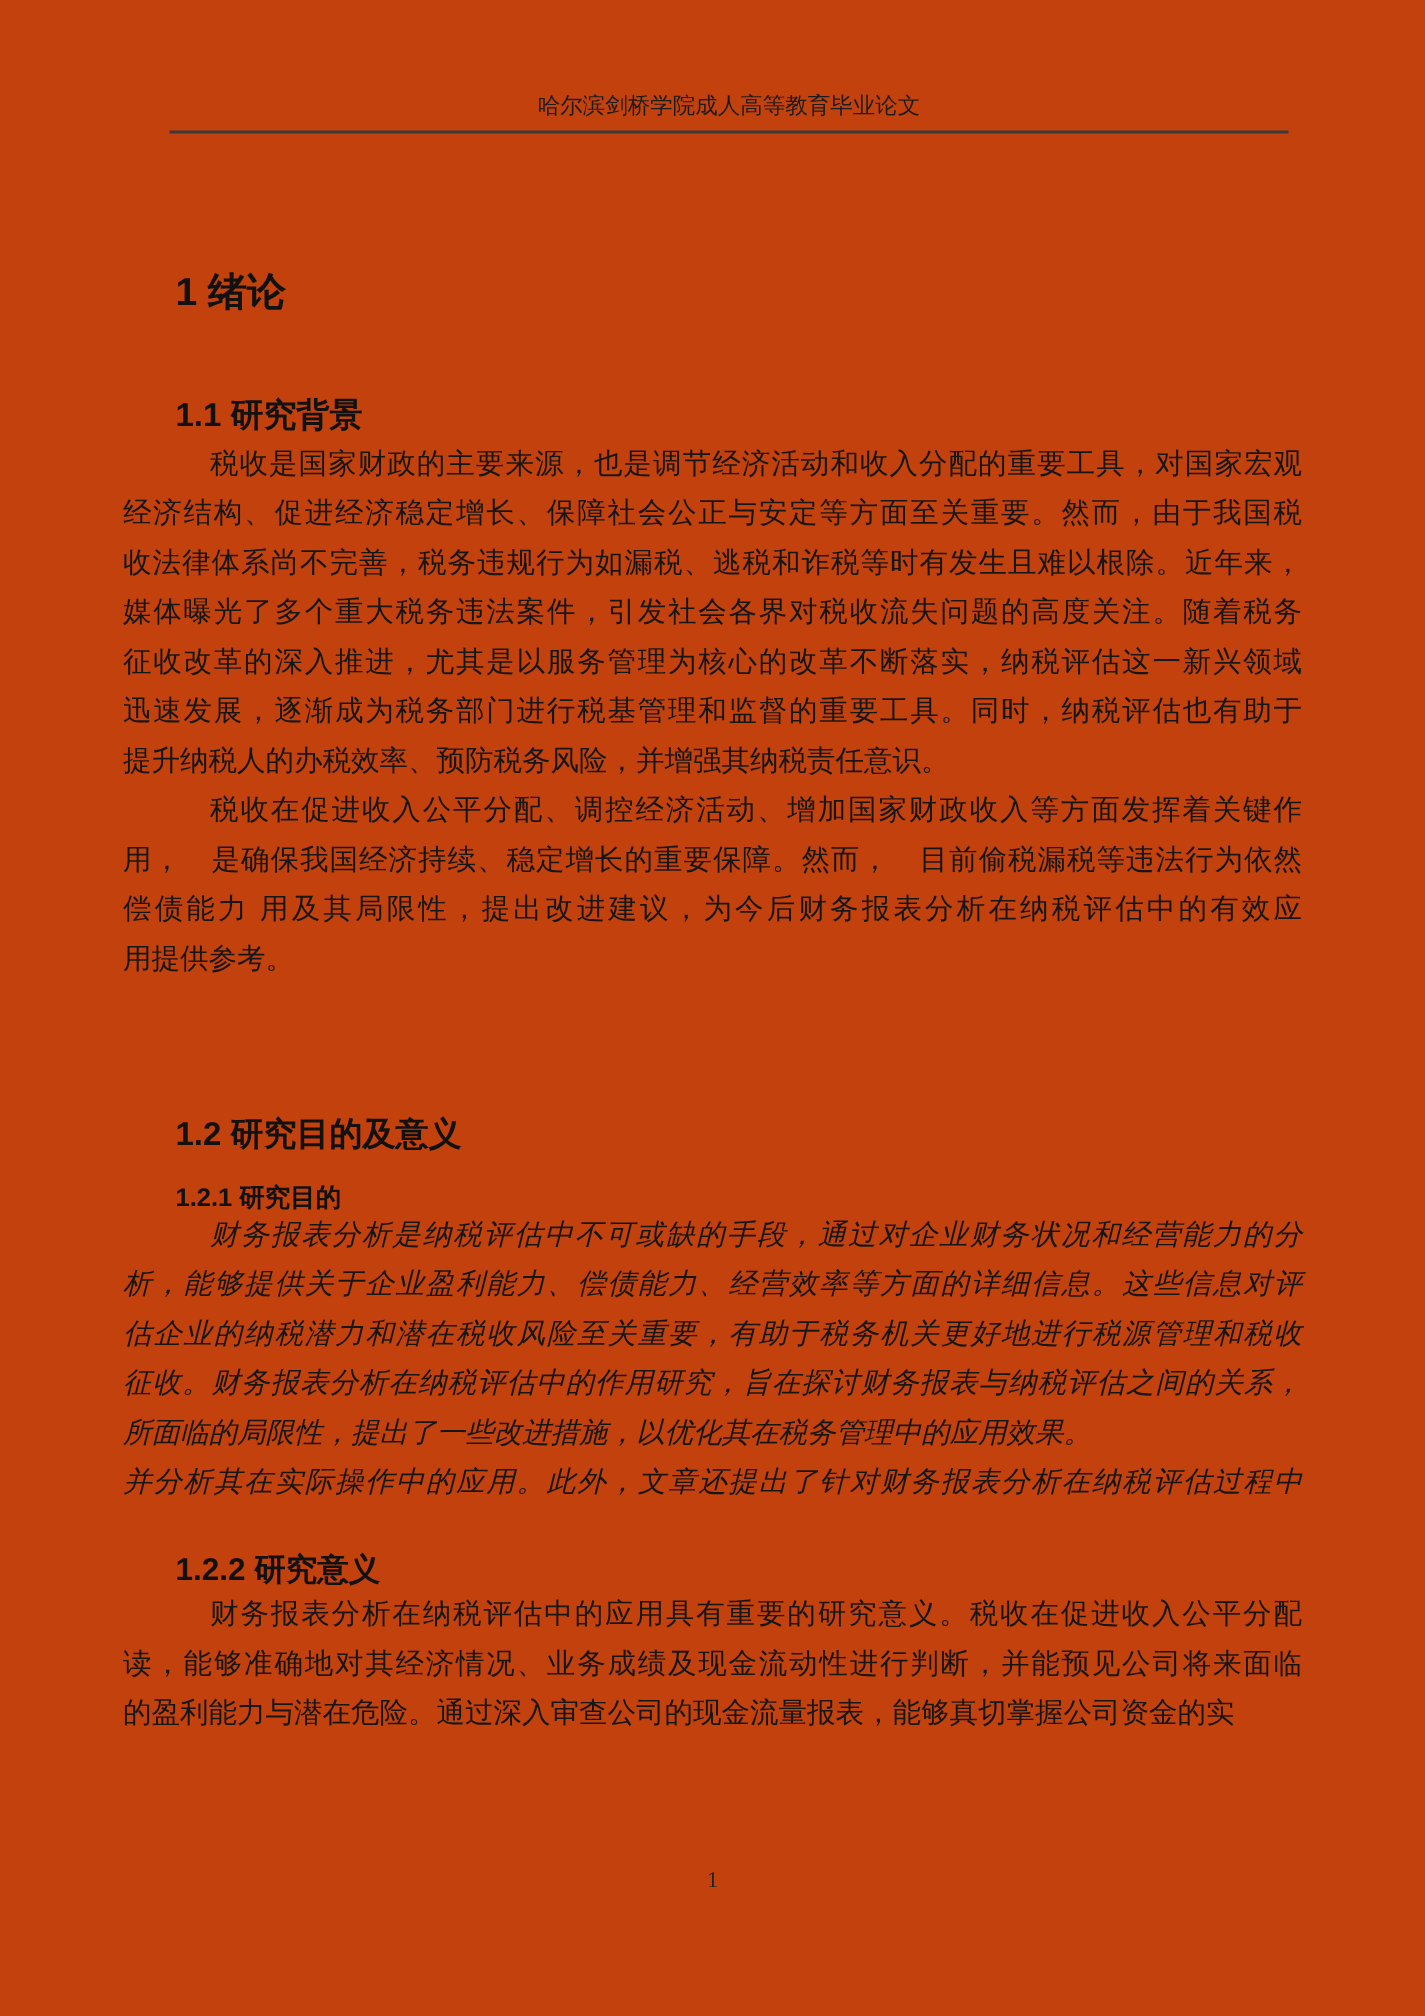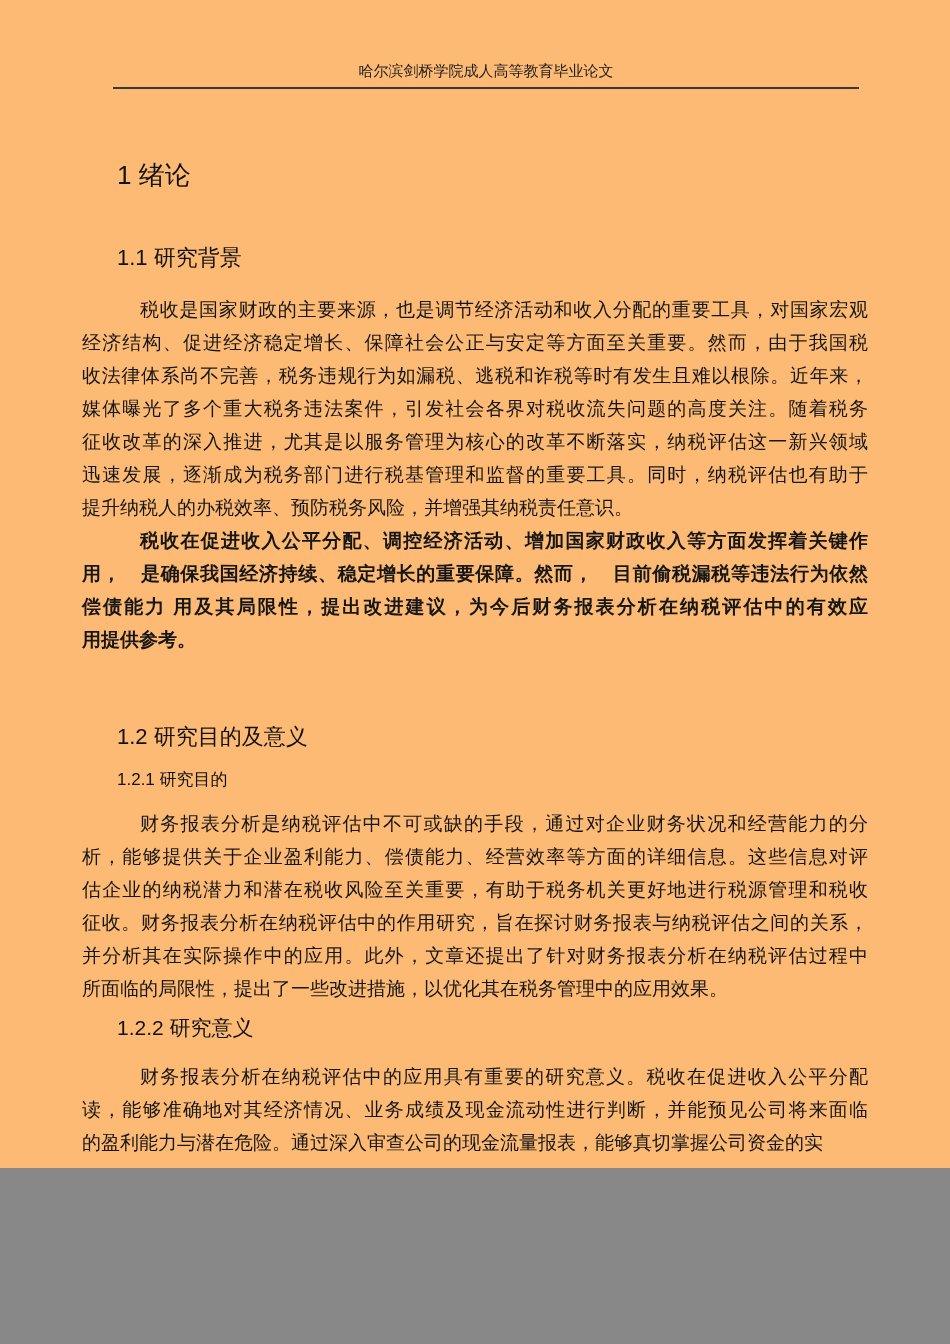--- a/index.html
+++ b/index.html
@@ -1,20 +1,20 @@
 <!DOCTYPE html>
 <html><head>
 <meta charset="utf-8">
 <style>
   html,body { margin:0; padding:0; background:#888; }
   .page {
     position:relative;
-    width:950px; height:1168px;
+    width:950px; height:1344px;
     margin:0 auto;
-    background:#fdba74;
+    background:#c2410c;
     color:#1c1c1c;
     font-family:"Liberation Serif","DejaVu Serif",serif;
     overflow:hidden;
   }
   
   .running-header {
     position:absolute;
     top:63px; left:113px; width:746px;
     text-align:center;
     font-size:15px;
@@ -26,39 +26,40 @@
   .content {
     position:absolute;
     left:82px; width:786px; top:0;
   }
   .h1, .h2, .h3 {
     position:absolute;
     left:0; width:100%;
     padding-left:35px;
     box-sizing:border-box;
     font-family:"Liberation Sans","DejaVu Sans",sans-serif;
-    font-weight:normal;
+    font-weight:bold;
     color:#111;
     white-space:nowrap;
+    margin-top:19px;
   }
   .h1 { top:160px;  font-size:26px; line-height:1.2; }
   #sec-background-title   { top:245px;  font-size:22px; line-height:1.2; }
   #sec-purpose-title      { top:724px;  font-size:22px; line-height:1.2; }
   #sub-purpose-title      { top:770px;  font-size:17px; line-height:1.2; }
   #sub-significance-title { top:1015px; font-size:21px; line-height:1.2; }
   .para {
     position:absolute;
     left:0; width:100%;
     font-size:19px;
     line-height:33px;
     color:#161616;
   }
   #para-background-1 { top:293px; }
-  #para-background-2 { top:524px;font-weight:bold; }
-  #para-purpose      { top:807px; }
+  #para-background-2 { top:524px; }
+  #para-purpose      { top:807px;font-style:italic; }
   #para-significance { top:1060px; }
   .line { text-align:justify; text-align-last:justify; }
   .line.last  { text-align-last:left; }
   .line.first { text-indent:58px; }
   .page-footer {
     position:absolute;
     top:1246px; left:0; width:950px;
     text-align:center;
     font-size:15px;
     color:#222;
@@ -96,22 +97,22 @@
 
     <div class="h2" id="sec-purpose-title">1.2 研究目的及意义</div>
 
     <div class="h3" id="sub-purpose-title">1.2.1 研究目的</div>
 
     <div class="para" id="para-purpose">
         <div class="line first">财务报表分析是纳税评估中不可或缺的手段，通过对企业财务状况和经营能力的分</div>
         <div class="line">析，能够提供关于企业盈利能力、偿债能力、经营效率等方面的详细信息。这些信息对评</div>
         <div class="line">估企业的纳税潜力和潜在税收风险至关重要，有助于税务机关更好地进行税源管理和税收</div>
         <div class="line">征收。财务报表分析在纳税评估中的作用研究，旨在探讨财务报表与纳税评估之间的关系，</div>
+        <div class="line last">所面临的局限性，提出了一些改进措施，以优化其在税务管理中的应用效果。</div>
         <div class="line">并分析其在实际操作中的应用。此外，文章还提出了针对财务报表分析在纳税评估过程中</div>
-        <div class="line last">所面临的局限性，提出了一些改进措施，以优化其在税务管理中的应用效果。</div>
       </div>
 
     <div class="h3" id="sub-significance-title">1.2.2 研究意义</div>
 
     <div class="para" id="para-significance">
         <div class="line first">财务报表分析在纳税评估中的应用具有重要的研究意义。税收在促进收入公平分配</div>
         <div class="line">读，能够准确地对其经济情况、业务成绩及现金流动性进行判断，并能预见公司将来面临</div>
         <div class="line last">的盈利能力与潜在危险。通过深入审查公司的现金流量报表，能够真切掌握公司资金的实</div>
       </div>
 

